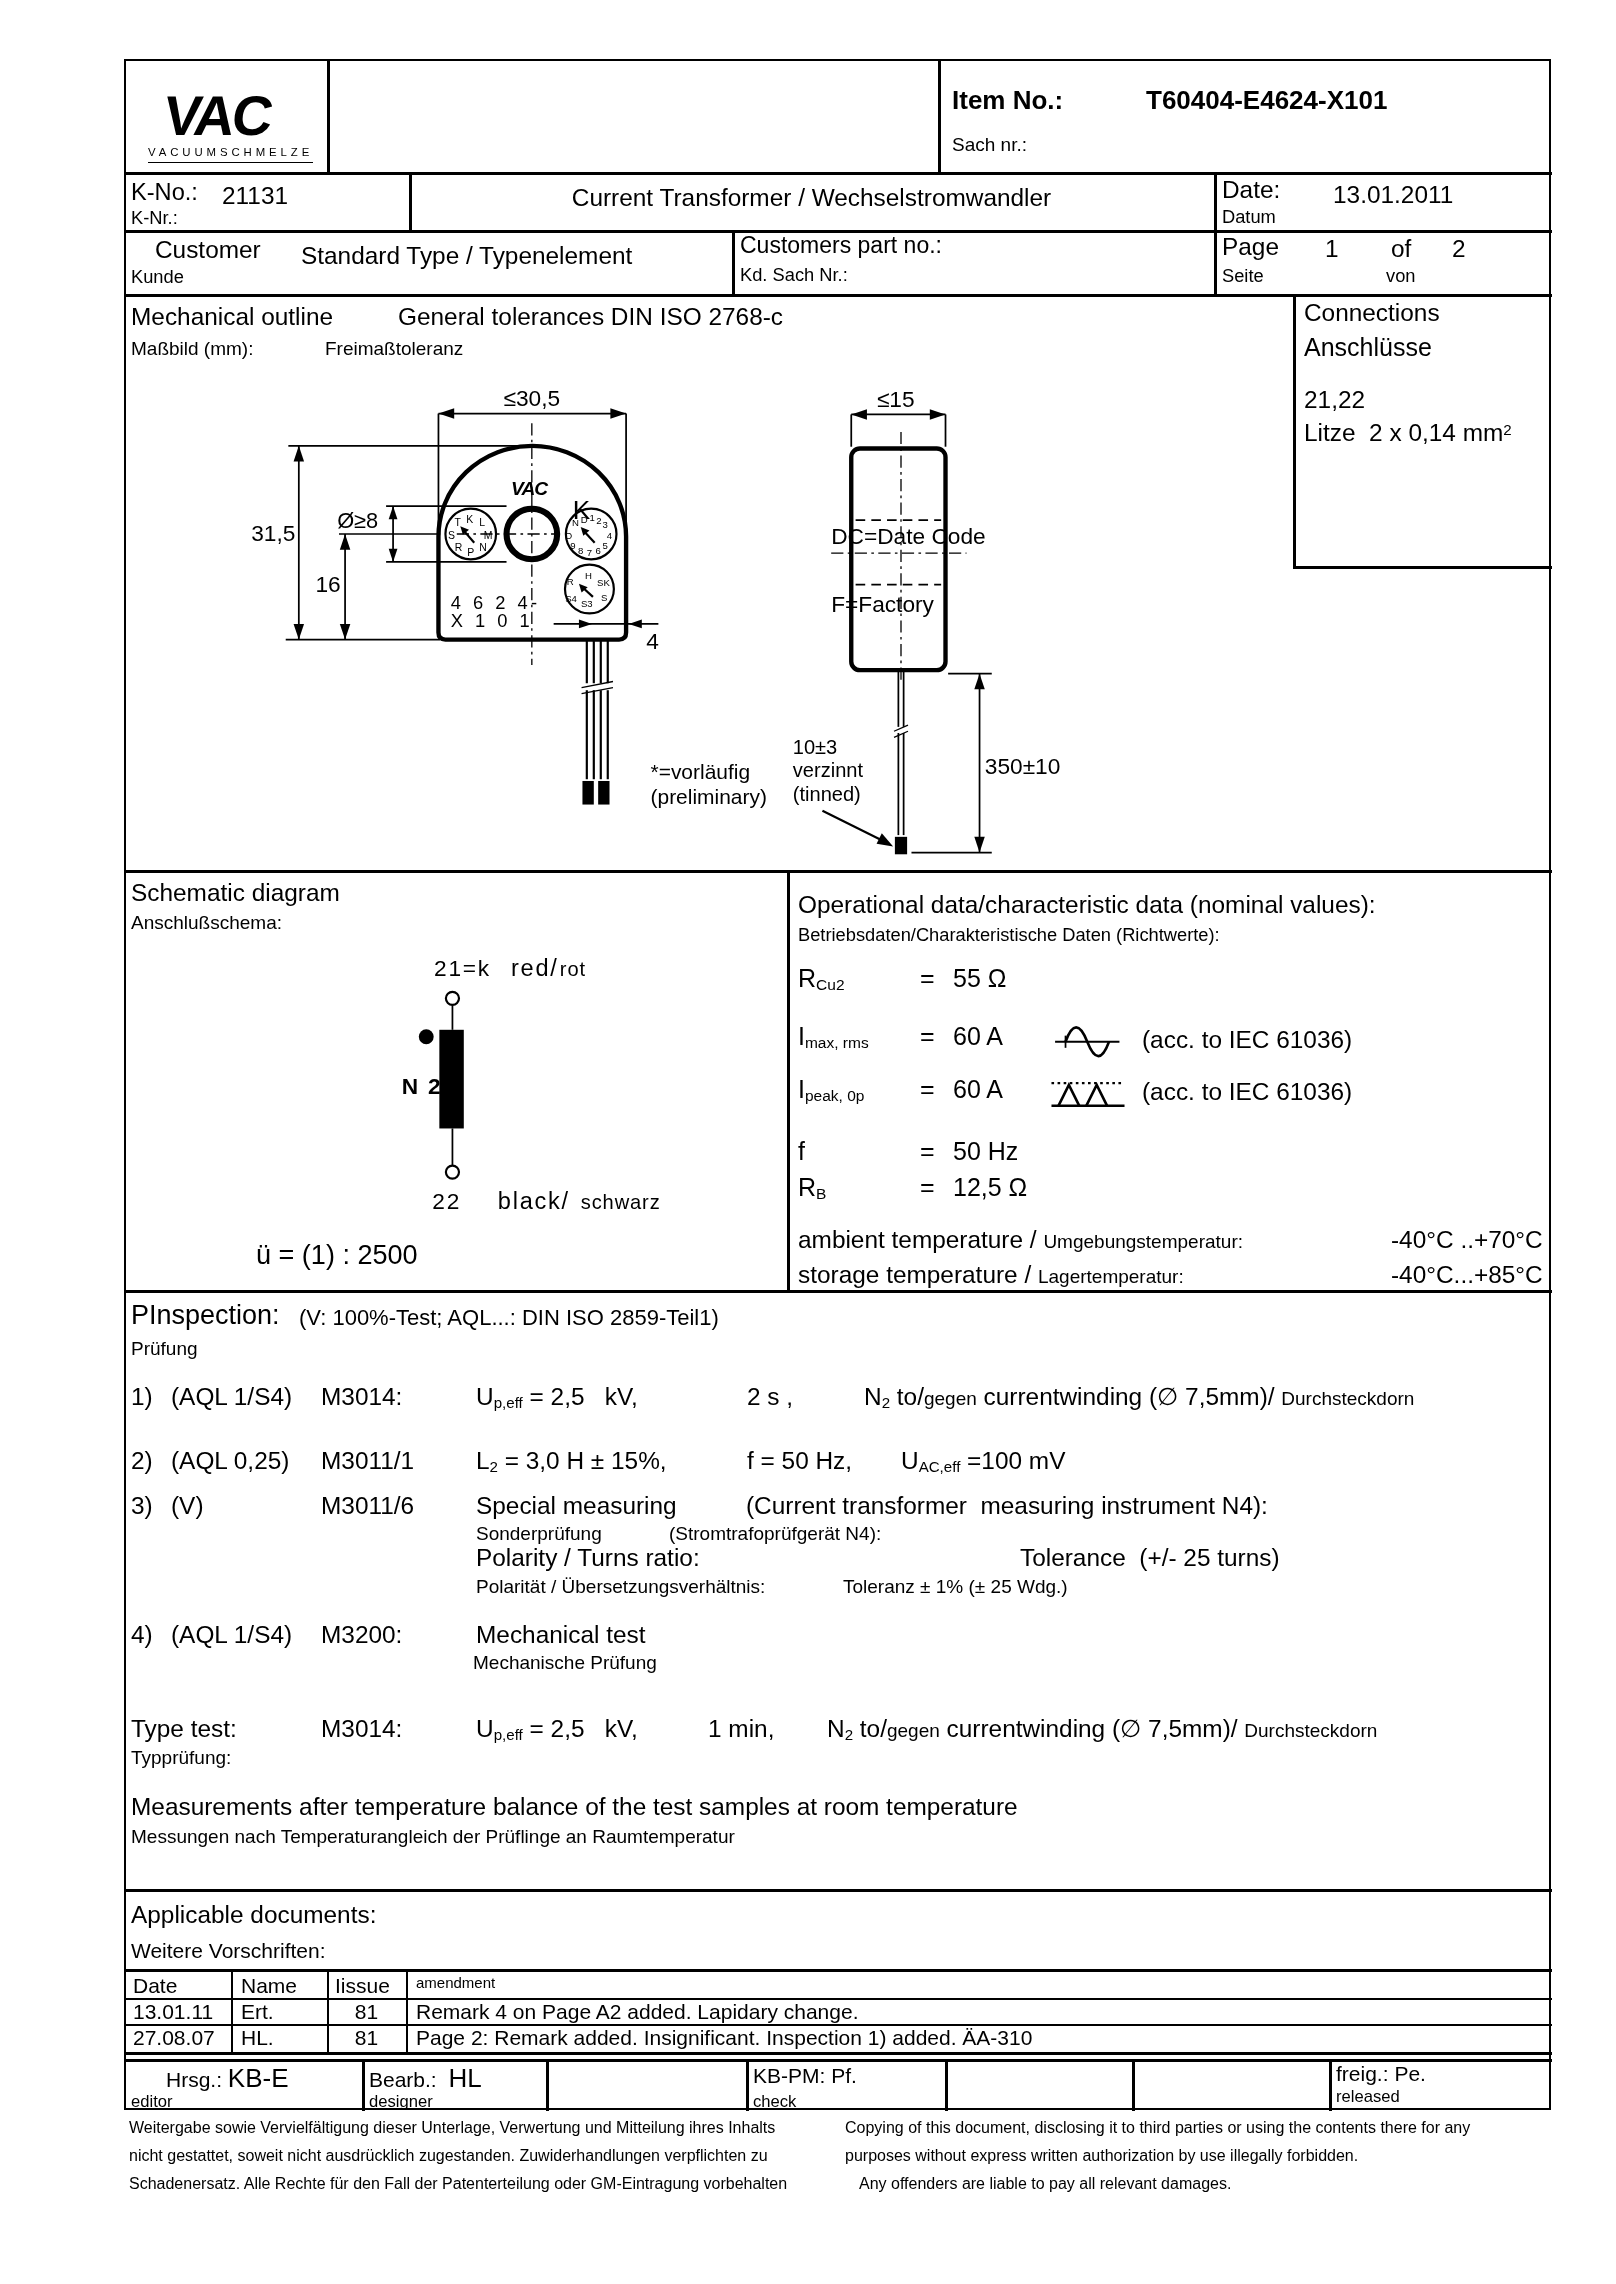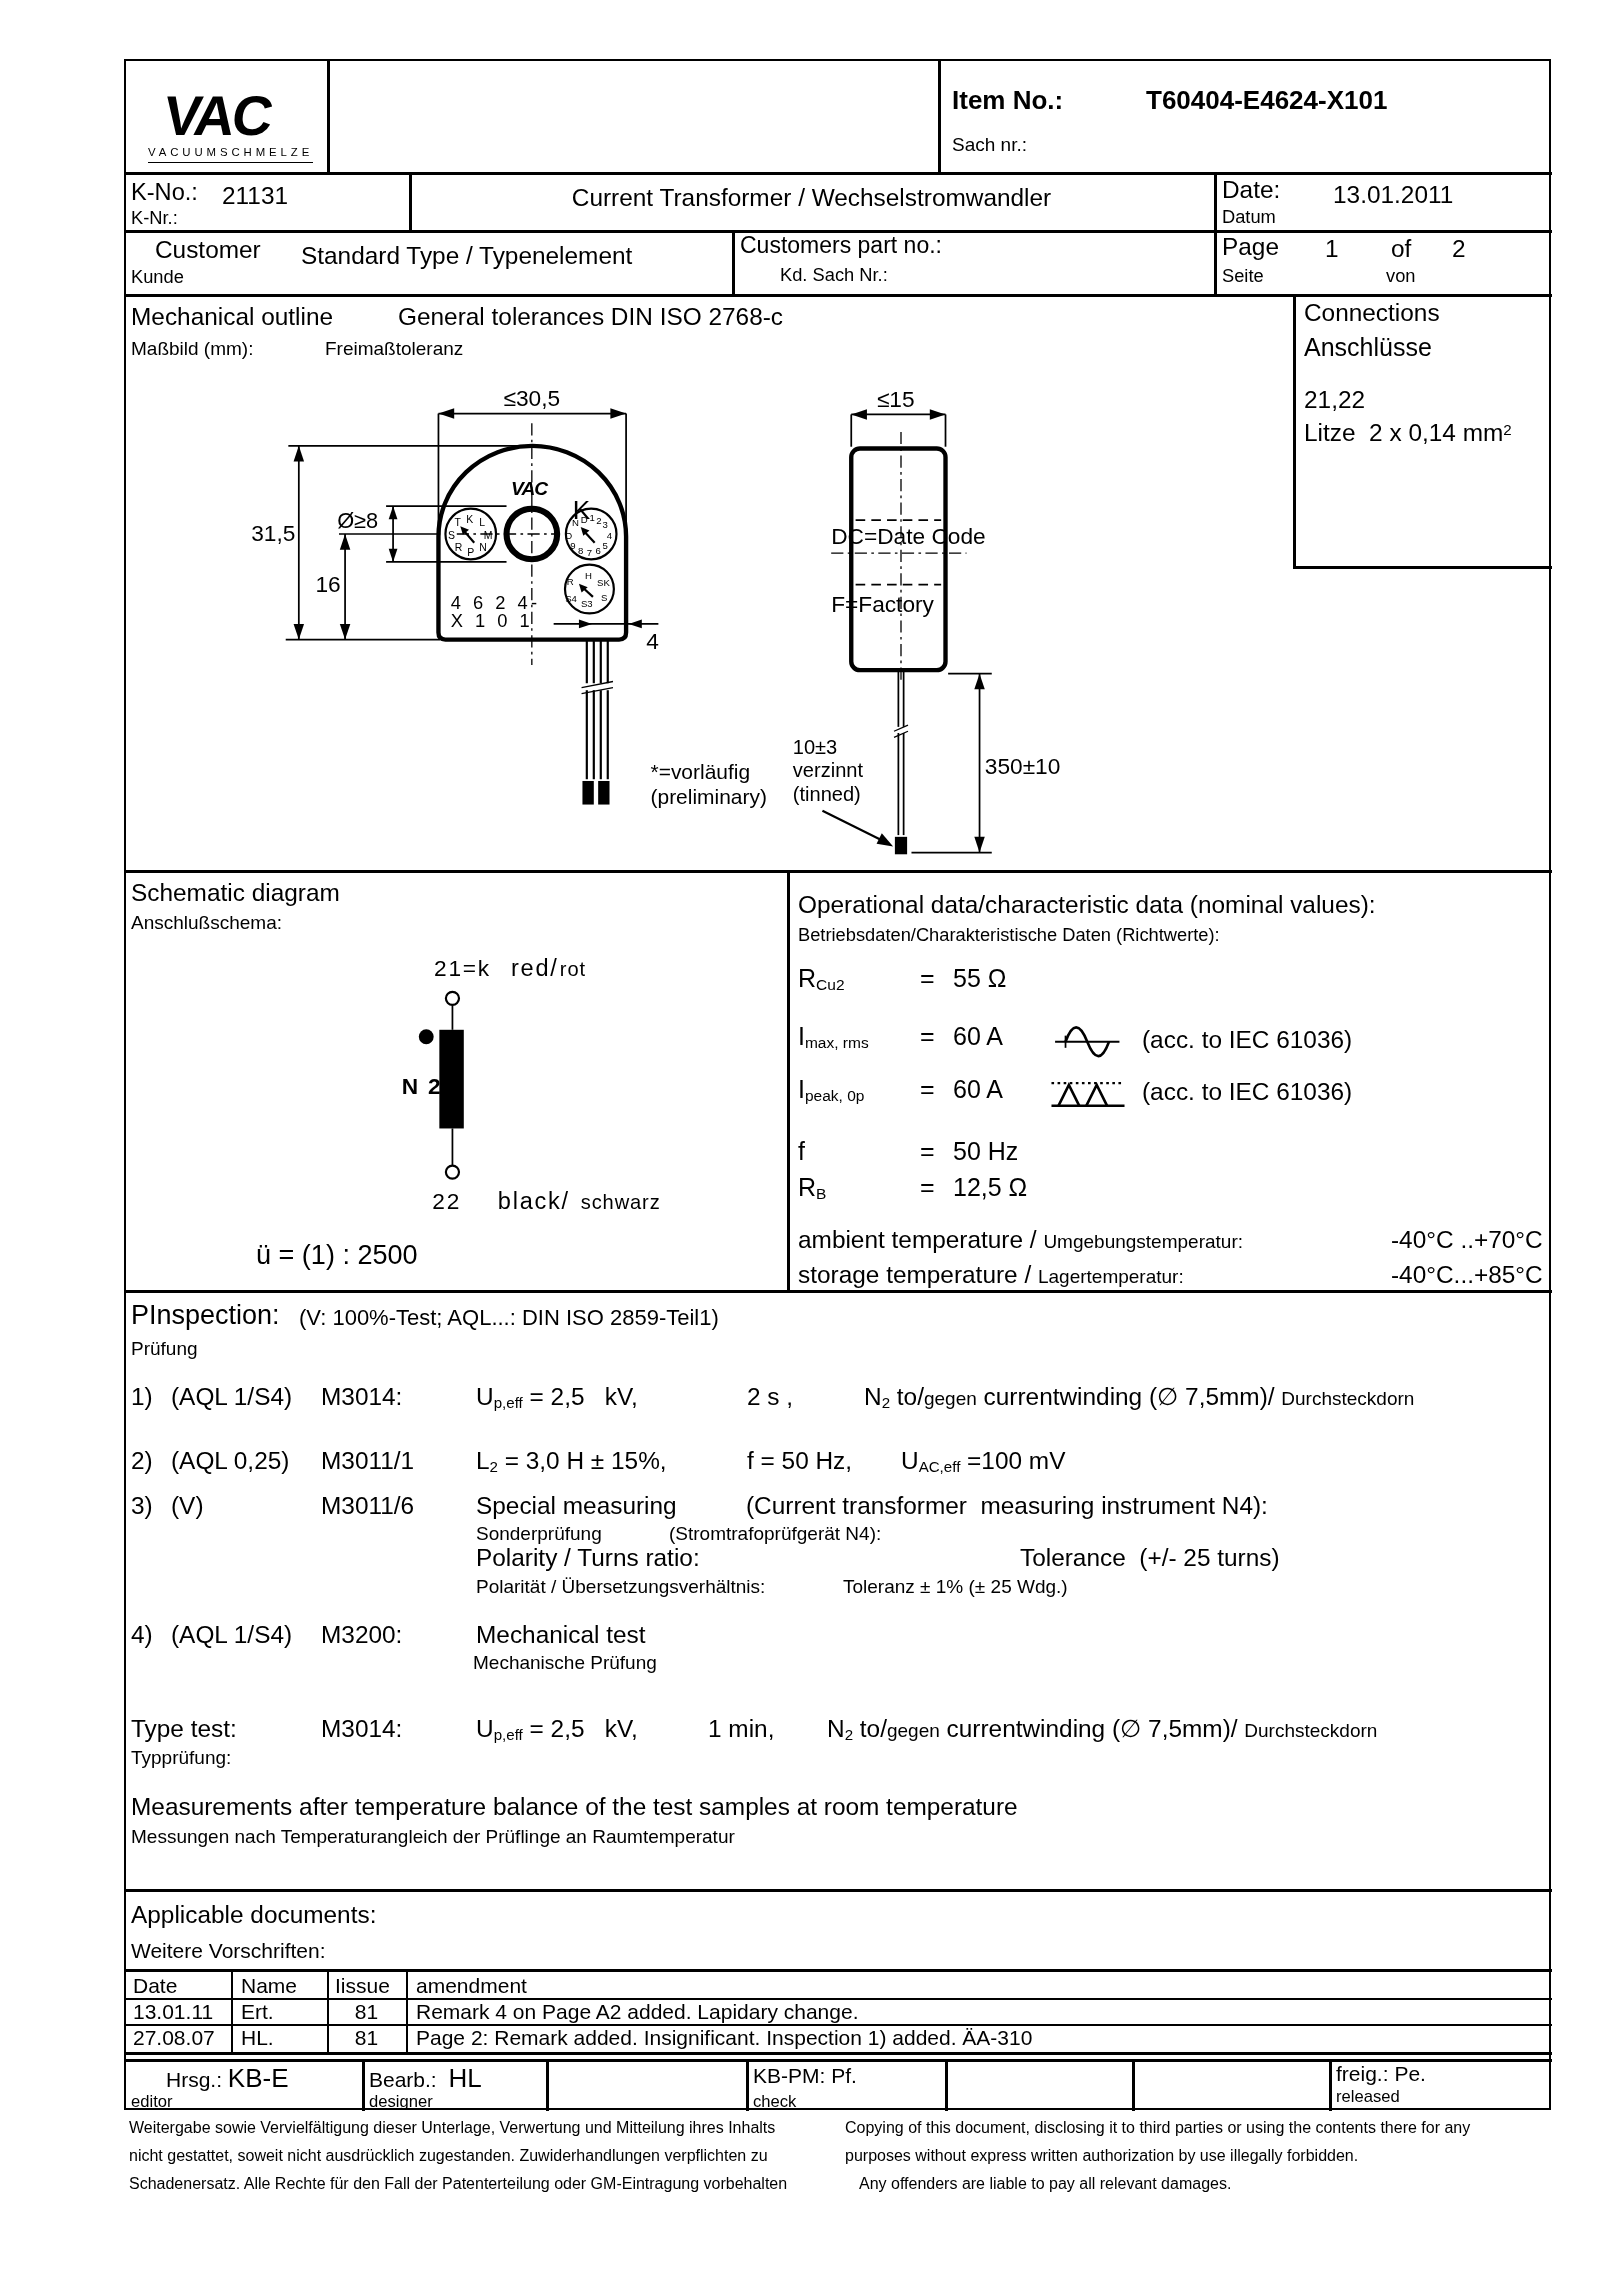--- a/index.html
+++ b/index.html
@@ -64,21 +64,21 @@
   <div class="t" style="left:131px;top:208px;font-size:18.3px;">K-Nr.:</div>
   <div class="t ctr" style="left:409px;top:185px;width:805px;font-size:24.4px;">Current Transformer / Wechselstromwandler</div>
   <div class="t" style="left:1222px;top:177px;font-size:24.4px;">Date:</div>
   <div class="t" style="left:1333px;top:182px;font-size:24.4px;">13.01.2011</div>
   <div class="t" style="left:1222px;top:207px;font-size:18.3px;">Datum</div>
 
   <div class="t" style="left:131px;top:237px;font-size:24.4px;margin-left:24px;">Customer</div>
   <div class="t" style="left:131px;top:267px;font-size:18.3px;">Kunde</div>
   <div class="t" style="left:301px;top:243px;font-size:24.4px;">Standard Type / Typenelement</div>
   <div class="t" style="left:740px;top:233px;font-size:23px;">Customers part no.:</div>
-  <div class="t" style="left:740px;top:265px;font-size:18.3px;margin-left:40px;">Kd. Sach Nr.:</div>
+  <div class="t" style="left:740px;top:265px;font-size:18.3px;">Kd. Sach Nr.:</div>
   <div class="t" style="left:1222px;top:234px;font-size:24.4px;">Page</div>
   <div class="t" style="left:1325px;top:236px;font-size:24.4px;">1</div>
   <div class="t" style="left:1391px;top:236px;font-size:24.4px;">of</div>
   <div class="t" style="left:1452px;top:236px;font-size:24.4px;">2</div>
   <div class="t" style="left:1222px;top:266px;font-size:18.3px;">Seite</div>
   <div class="t" style="left:1386px;top:266px;font-size:18.3px;">von</div>
 
   <div class="t" style="left:131px;top:304px;font-size:24.4px;">Mechanical outline</div>
   <div class="t" style="left:398px;top:304px;font-size:24.4px;">General tolerances DIN ISO 2768-c</div>
   <div class="t" style="left:131px;top:339px;font-size:19px;">Maßbild (mm):</div>
@@ -335,21 +335,21 @@
 
   <div class="t" style="left:131px;top:1794px;font-size:24.4px;">Measurements after temperature balance of the test samples at room temperature</div>
   <div class="t" style="left:131px;top:1827px;font-size:19px;">Messungen nach Temperaturangleich der Prüflinge an Raumtemperatur</div>
 
   <div class="t" style="left:131px;top:1902px;font-size:24.4px;">Applicable documents:</div>
   <div class="t" style="left:131px;top:1940px;font-size:21px;">Weitere Vorschriften:</div>
 
   <div class="t" style="left:133px;top:1975px;font-size:21px;">Date</div>
   <div class="t" style="left:241px;top:1975px;font-size:21px;">Name</div>
   <div class="t" style="left:335px;top:1975px;font-size:21px;">Iissue</div>
-  <div class="t" style="left:416px;top:1975px;font-size:21px;">amendment</div>
+  <div class="t" style="left:416px;top:1975px;font-size:15px;">amendment</div>
 
   <div>
     <div class="t" style="left:133px;top:2001px;font-size:21px;">13.01.11</div>
     <div class="t" style="left:241px;top:2001px;font-size:21px;">Ert.</div>
     <div class="t ctr" style="left:327px;top:2001px;width:79px;font-size:21px;">81</div>
     <div class="t" style="left:416px;top:2001px;font-size:21px;">Remark 4 on Page A2 added. Lapidary change.</div>
   </div>
   <div>
     <div class="t" style="left:133px;top:2027px;font-size:21px;">27.08.07</div>
     <div class="t" style="left:241px;top:2027px;font-size:21px;">HL.</div>

